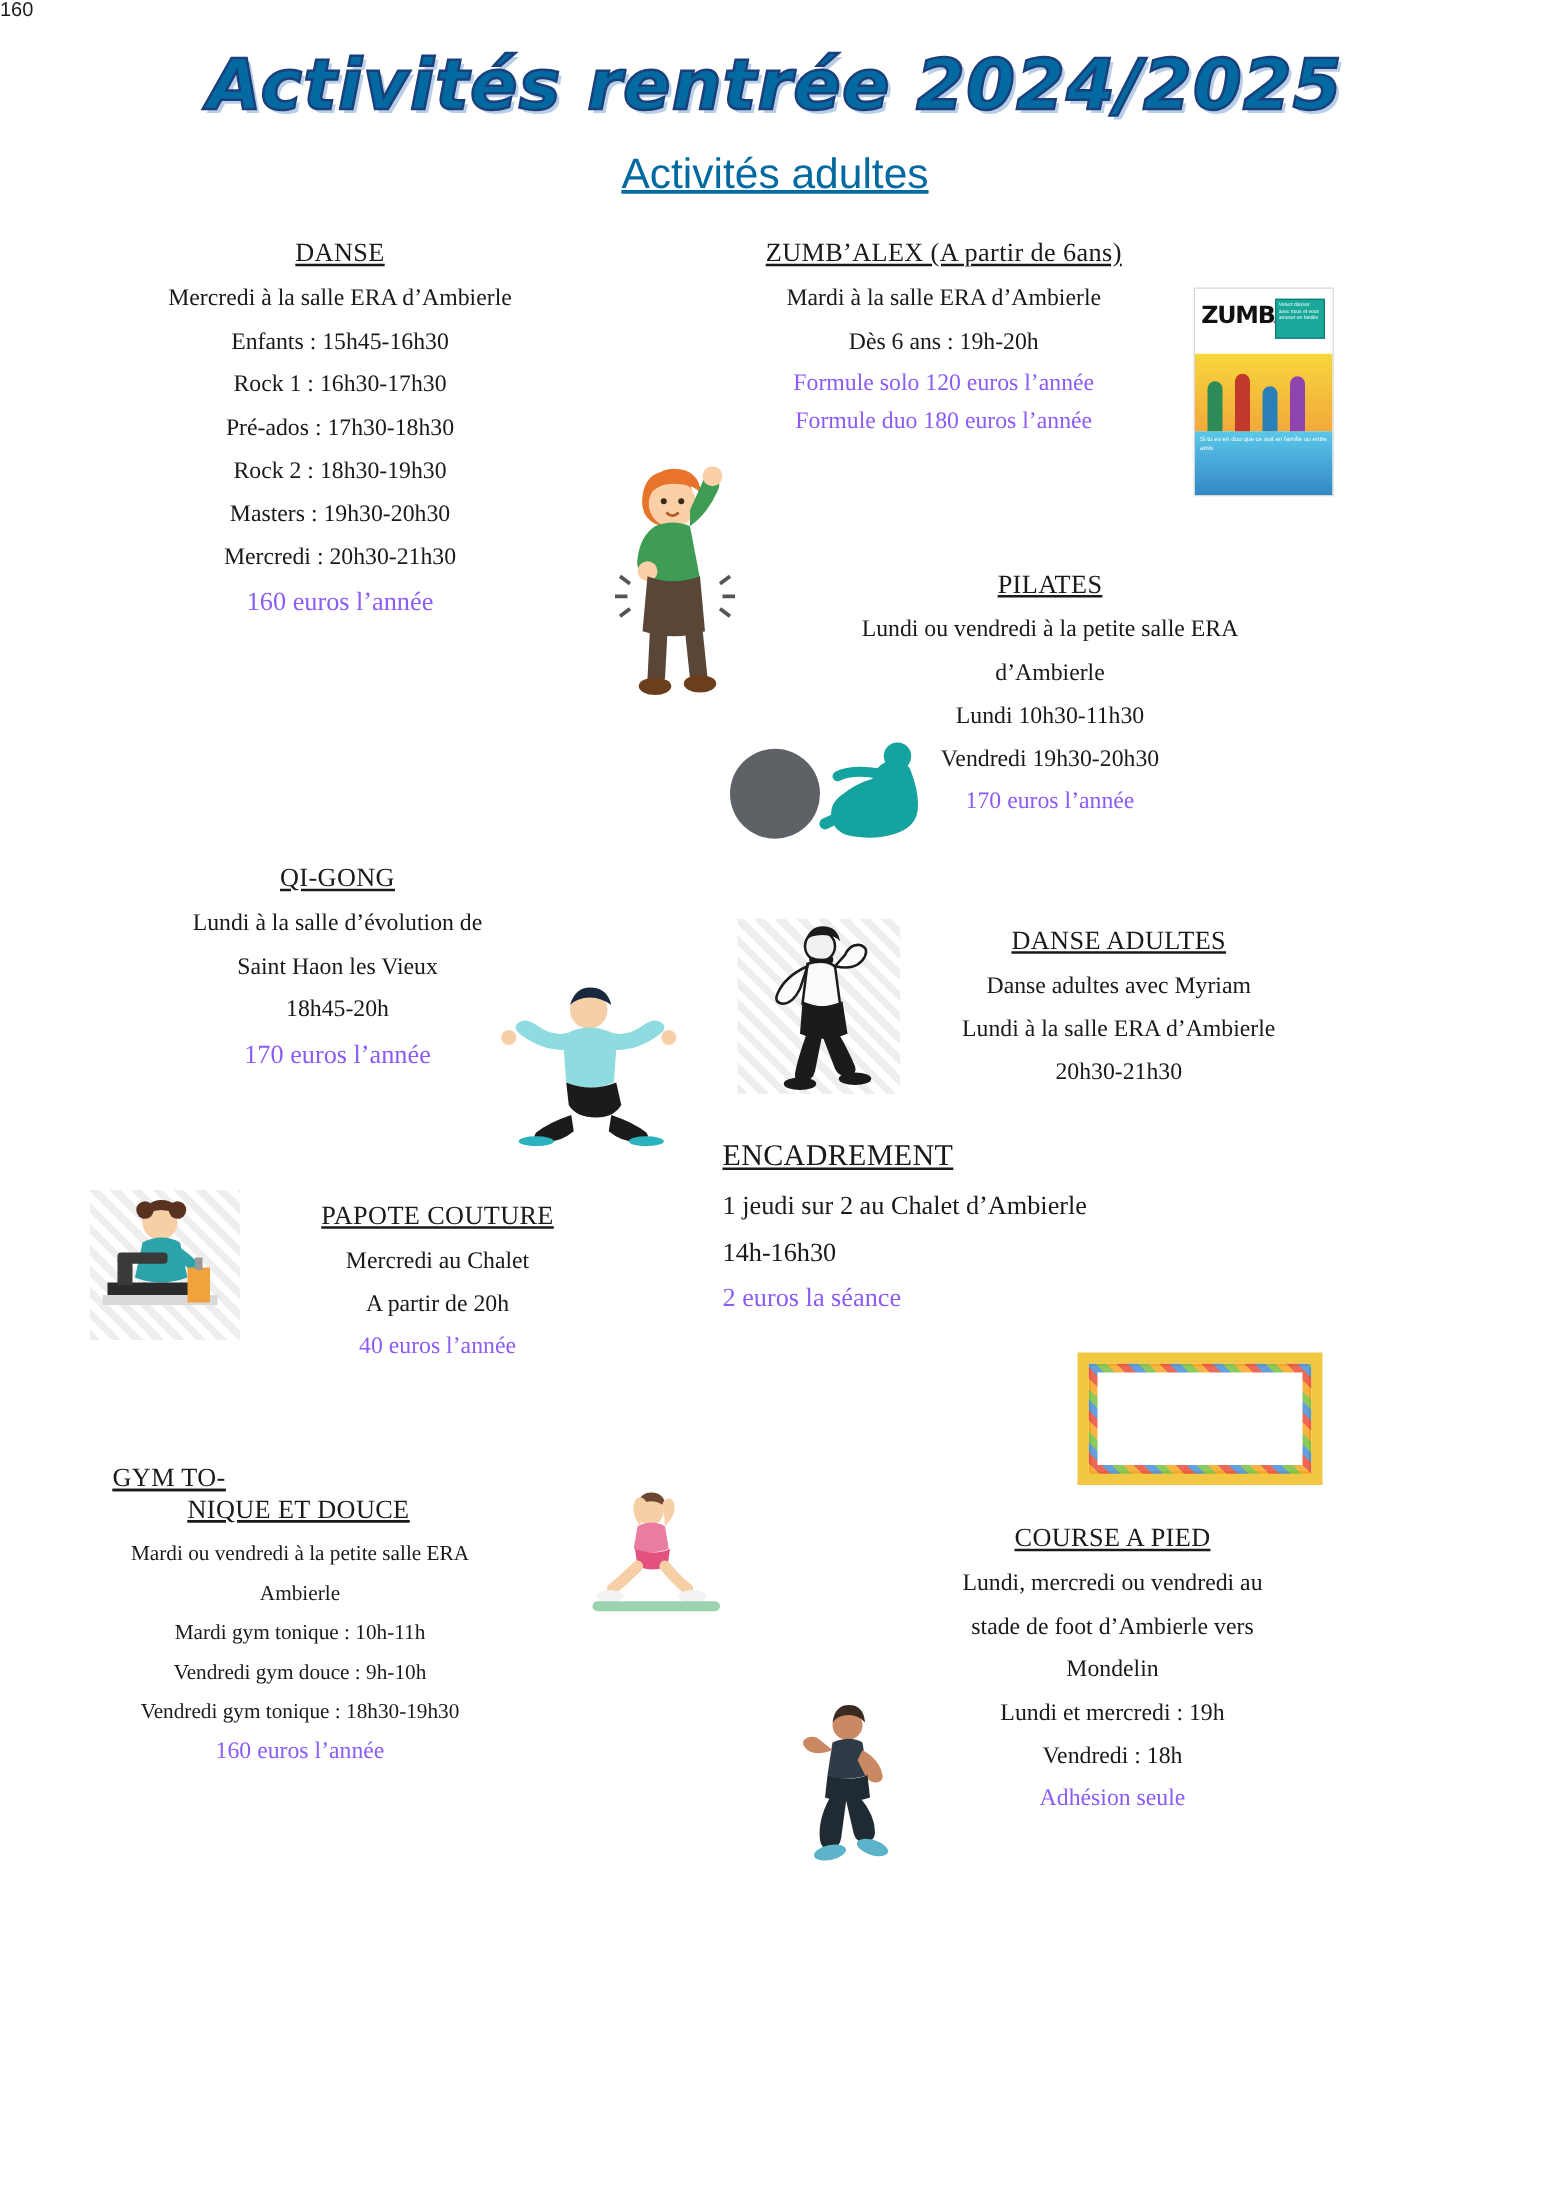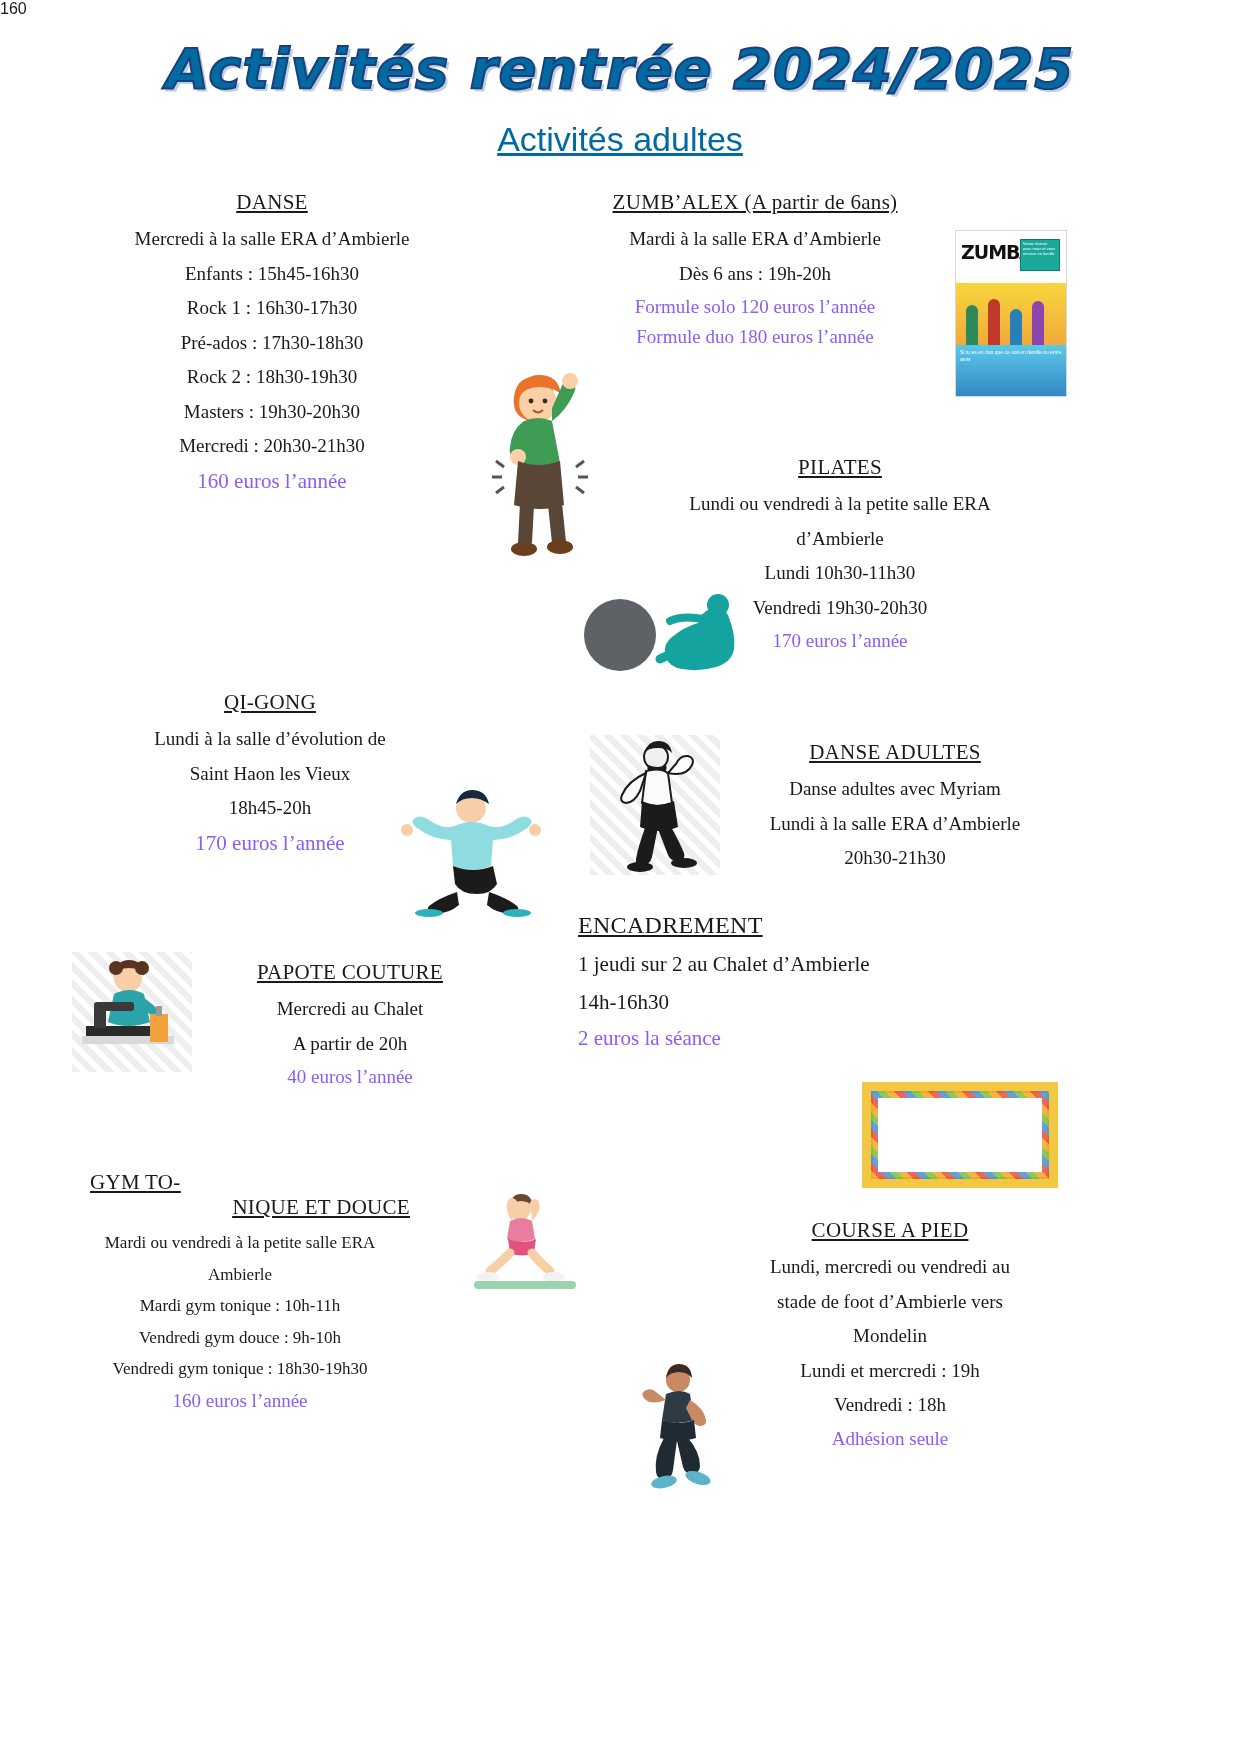--- a/index.html
+++ b/index.html
@@ -72,21 +72,21 @@
   #papote{left:215px;top:960px;width:270px;}
   #encadrement{left:578px;top:912px;width:400px;}
   #gym{left:70px;top:1170px;width:340px;}
   #course{left:730px;top:1218px;width:320px;}
 
   #encadrement .blk-title{text-align:left;font-size:24px;}
   #encadrement .line{text-align:left;font-size:21px;}
   #zumba .blk-title{font-size:21px;}
   #gym .blk-title{text-align:left;padding-left:20px;}
   #gym .blk-title .l2{display:block;padding-left:60px;}
-  .u{text-decoration:underline;text-align:right;}
+  .u{text-decoration:underline;}
 
   
   .art{position:absolute;}
 
   
   #zumba-poster{left:955px;top:230px;width:110px;height:165px;
     border:1px solid #d8d8d8;overflow:hidden;background:#ffffff;}
   #zumba-poster .zp-top{height:52px;background:#ffffff;position:relative;}
   #zumba-poster .zp-word{
     position:absolute;left:5px;top:10px;font-size:19px;font-weight:bold;

